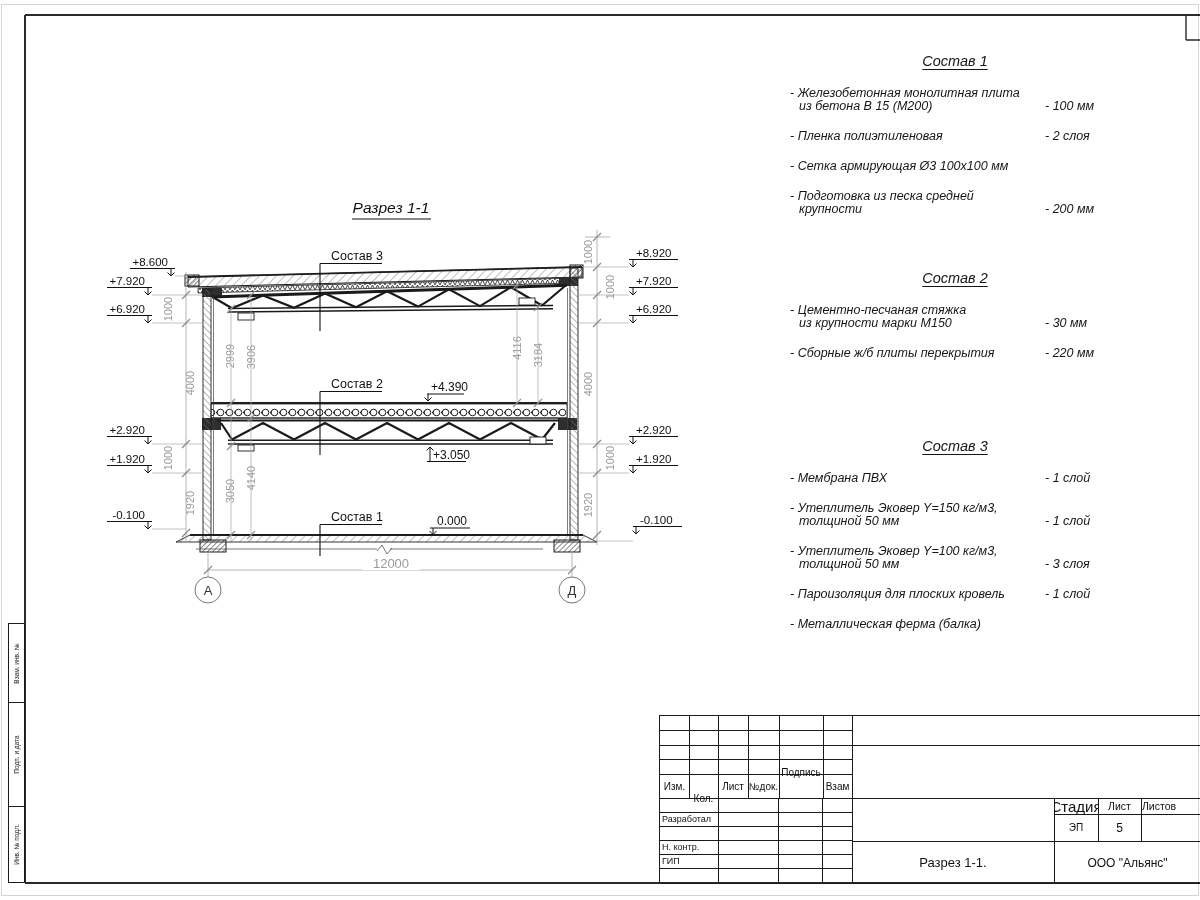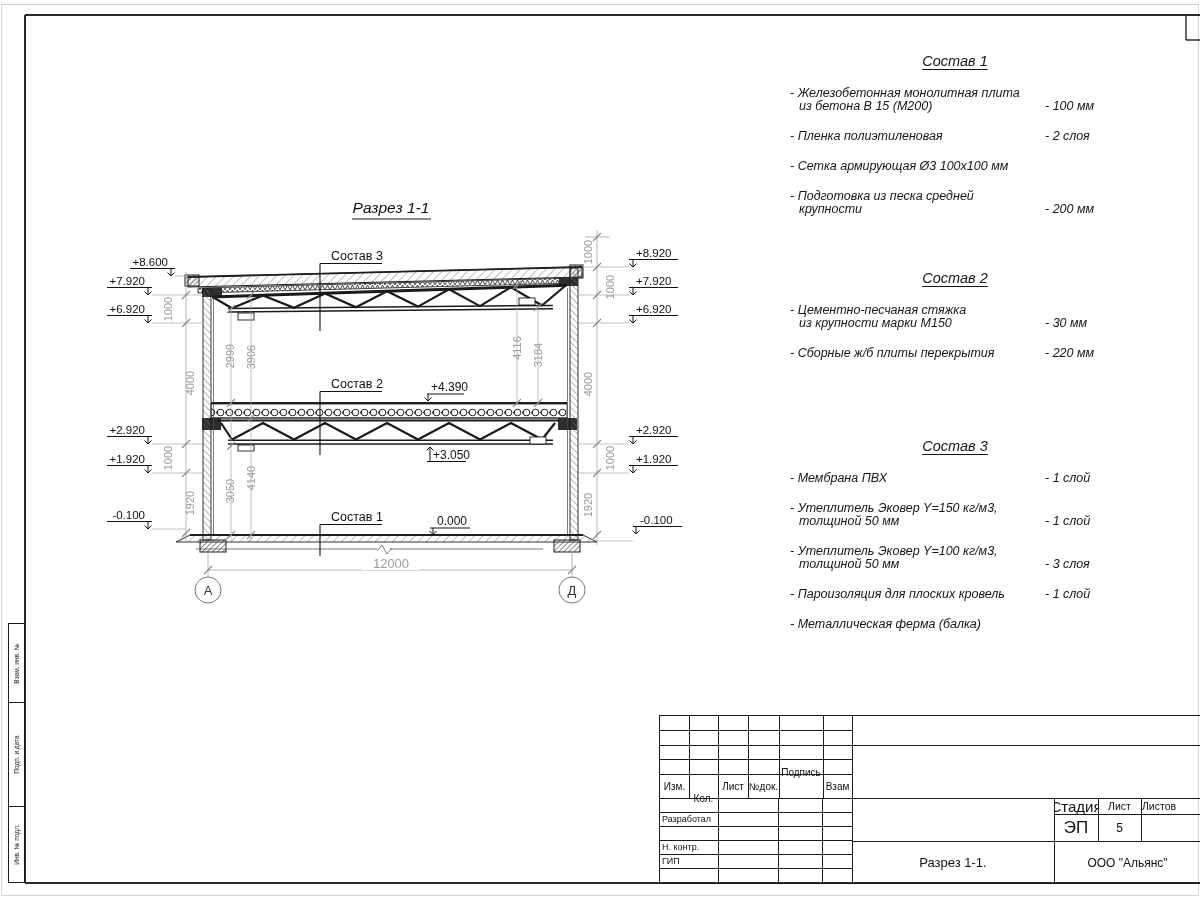--- a/index.html
+++ b/index.html
@@ -388,21 +388,21 @@
   <div class="tbc" style="left:119px;top:44px;width:44px;height:24px;">Подпись</div>
   <div class="tbc" style="left:163px;top:58px;width:29px;height:24px;">Взам</div>
 
   <div class="tbl" style="left:2px;top:96px;width:56px;height:14px;">Разработал</div>
   <div class="tbl" style="left:2px;top:124px;width:56px;height:14px;">Н. контр.</div>
   <div class="tbl" style="left:2px;top:138px;width:56px;height:14px;">ГИП</div>
 
   <div class="tbc" style="left:394px;top:82px;width:44px;height:16px;font-size:15px;">Стадия</div>
   <div class="tbc" style="left:438px;top:82px;width:43px;height:16px;font-size:10.5px;">Лист</div>
   <div class="tbc" style="left:481px;top:82px;width:36px;height:16px;font-size:10.5px;">Листов</div>
-  <div class="tbc" style="left:394px;top:98px;width:44px;height:27px;font-size:17px;">ЭП</div>
+  <div class="tbc" style="left:394px;top:98px;width:44px;height:27px;font-size:10px;">ЭП</div>
   <div class="tbc" style="left:438px;top:98px;width:43px;height:27px;font-size:12px;">5</div>
 
   <div class="tbc" style="left:192px;top:125px;width:202px;height:43px;font-size:13px;">Разрез  1-1.</div>
   <div class="tbc" style="left:394px;top:125px;width:147px;height:43px;font-size:12px;">ООО "Альянс"</div>
 </div>
 
 <div class="stamp">
   <div class="stamp-cell" style="height:79px;">
     <span>Взам. инв. №</span>
   </div>

